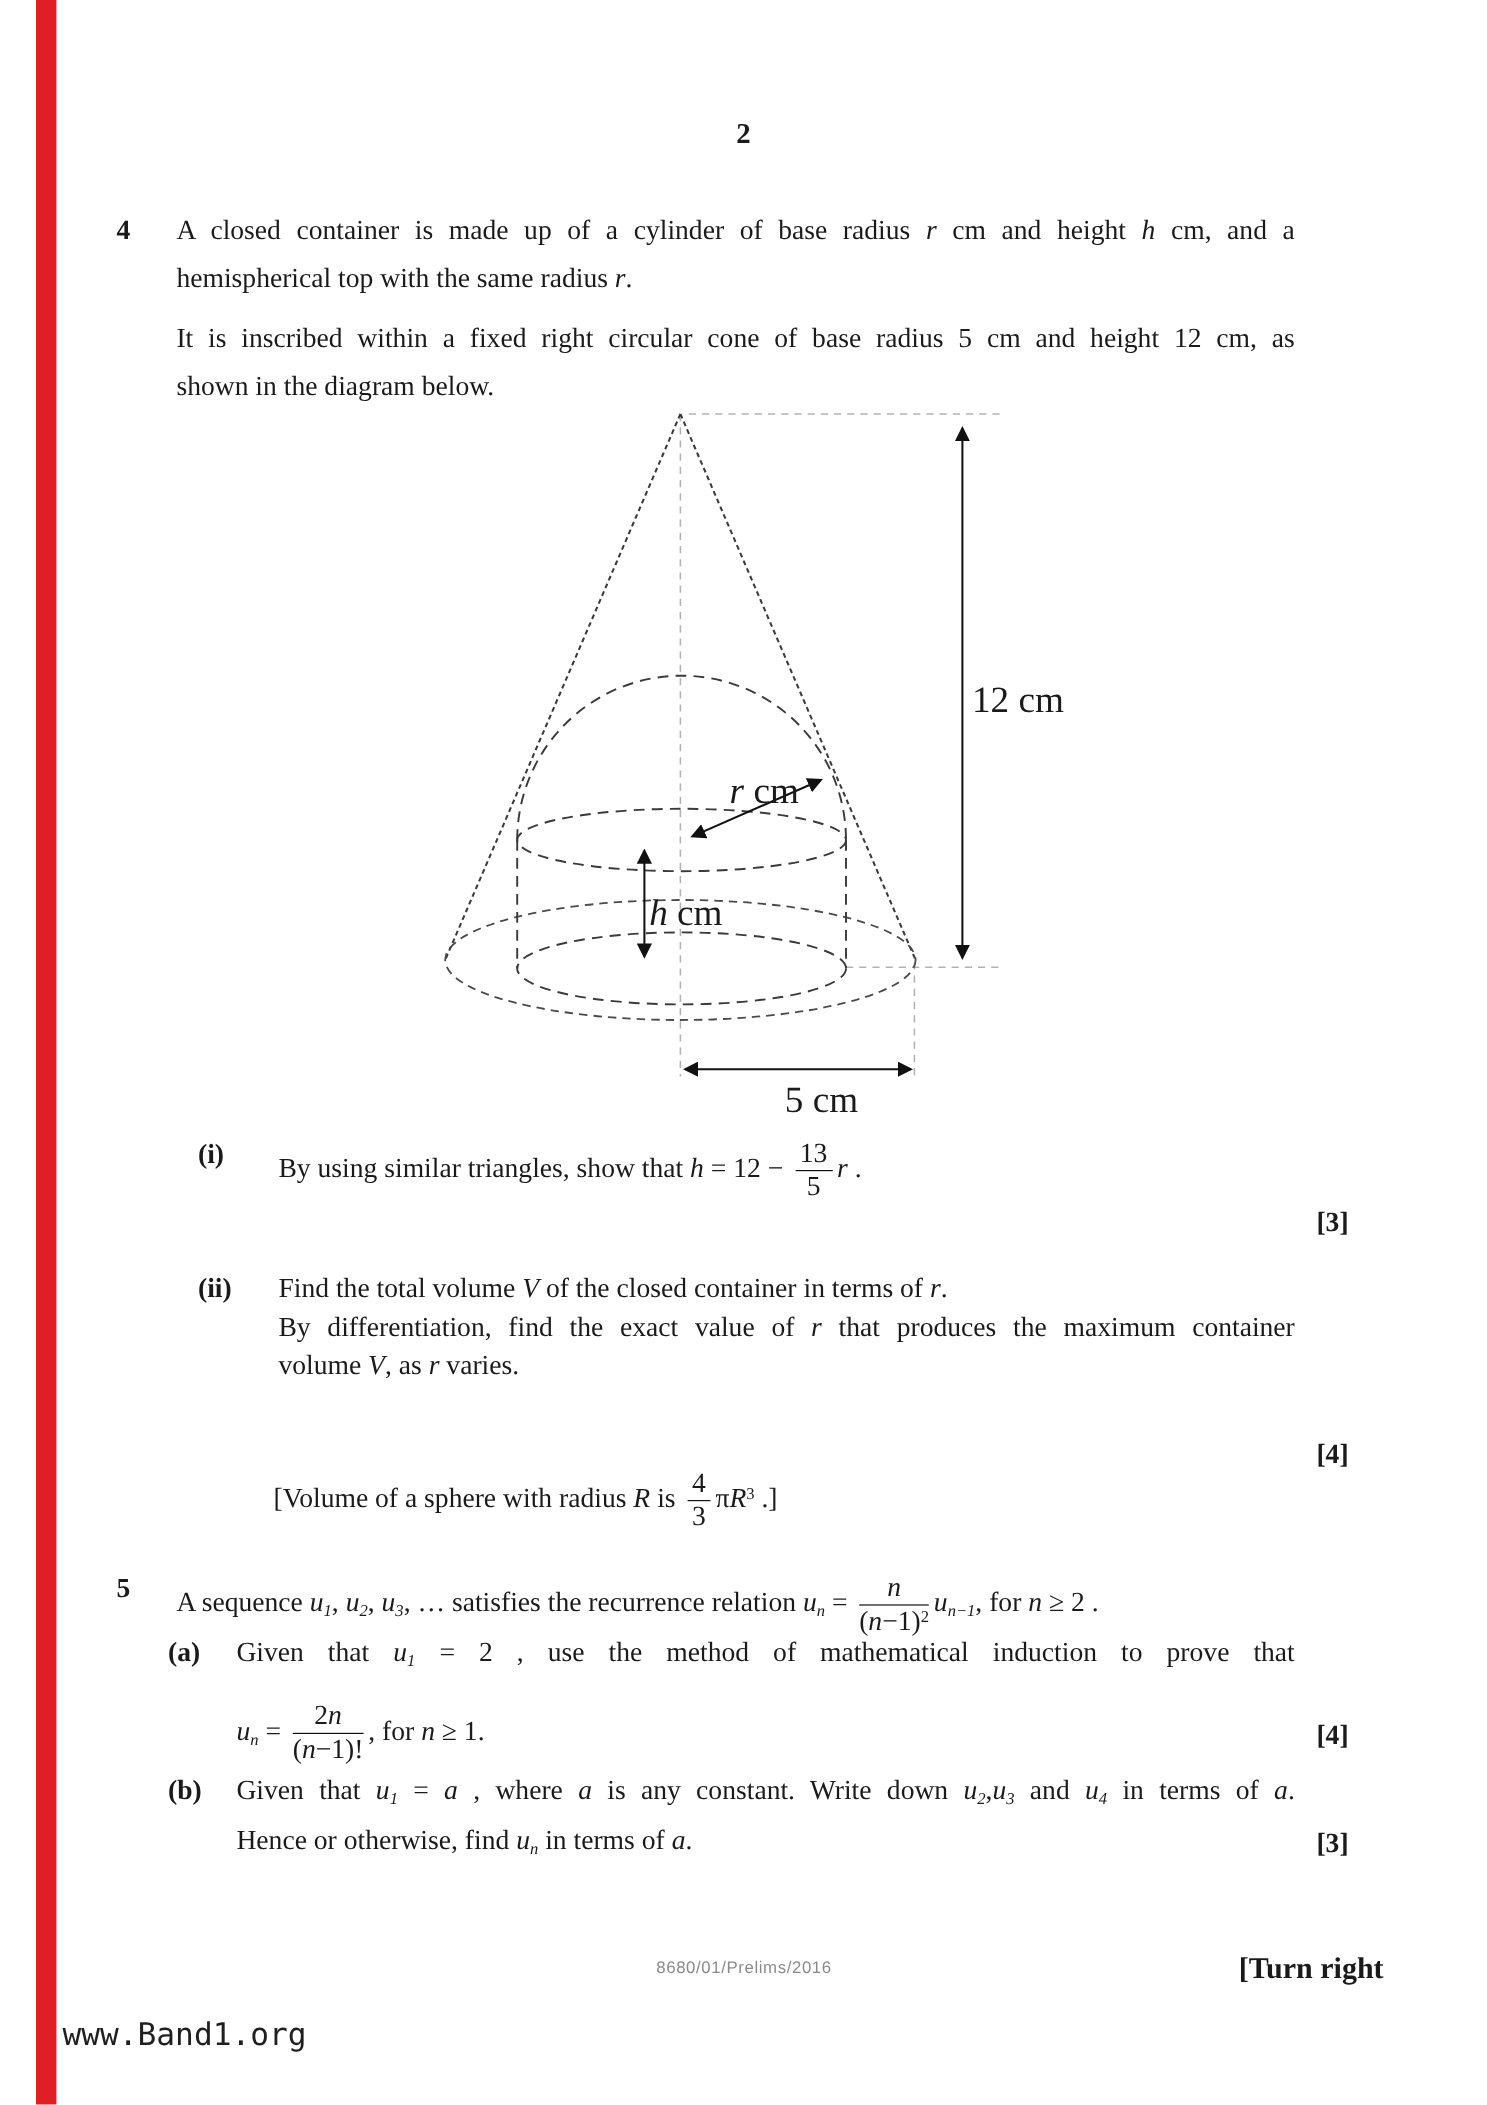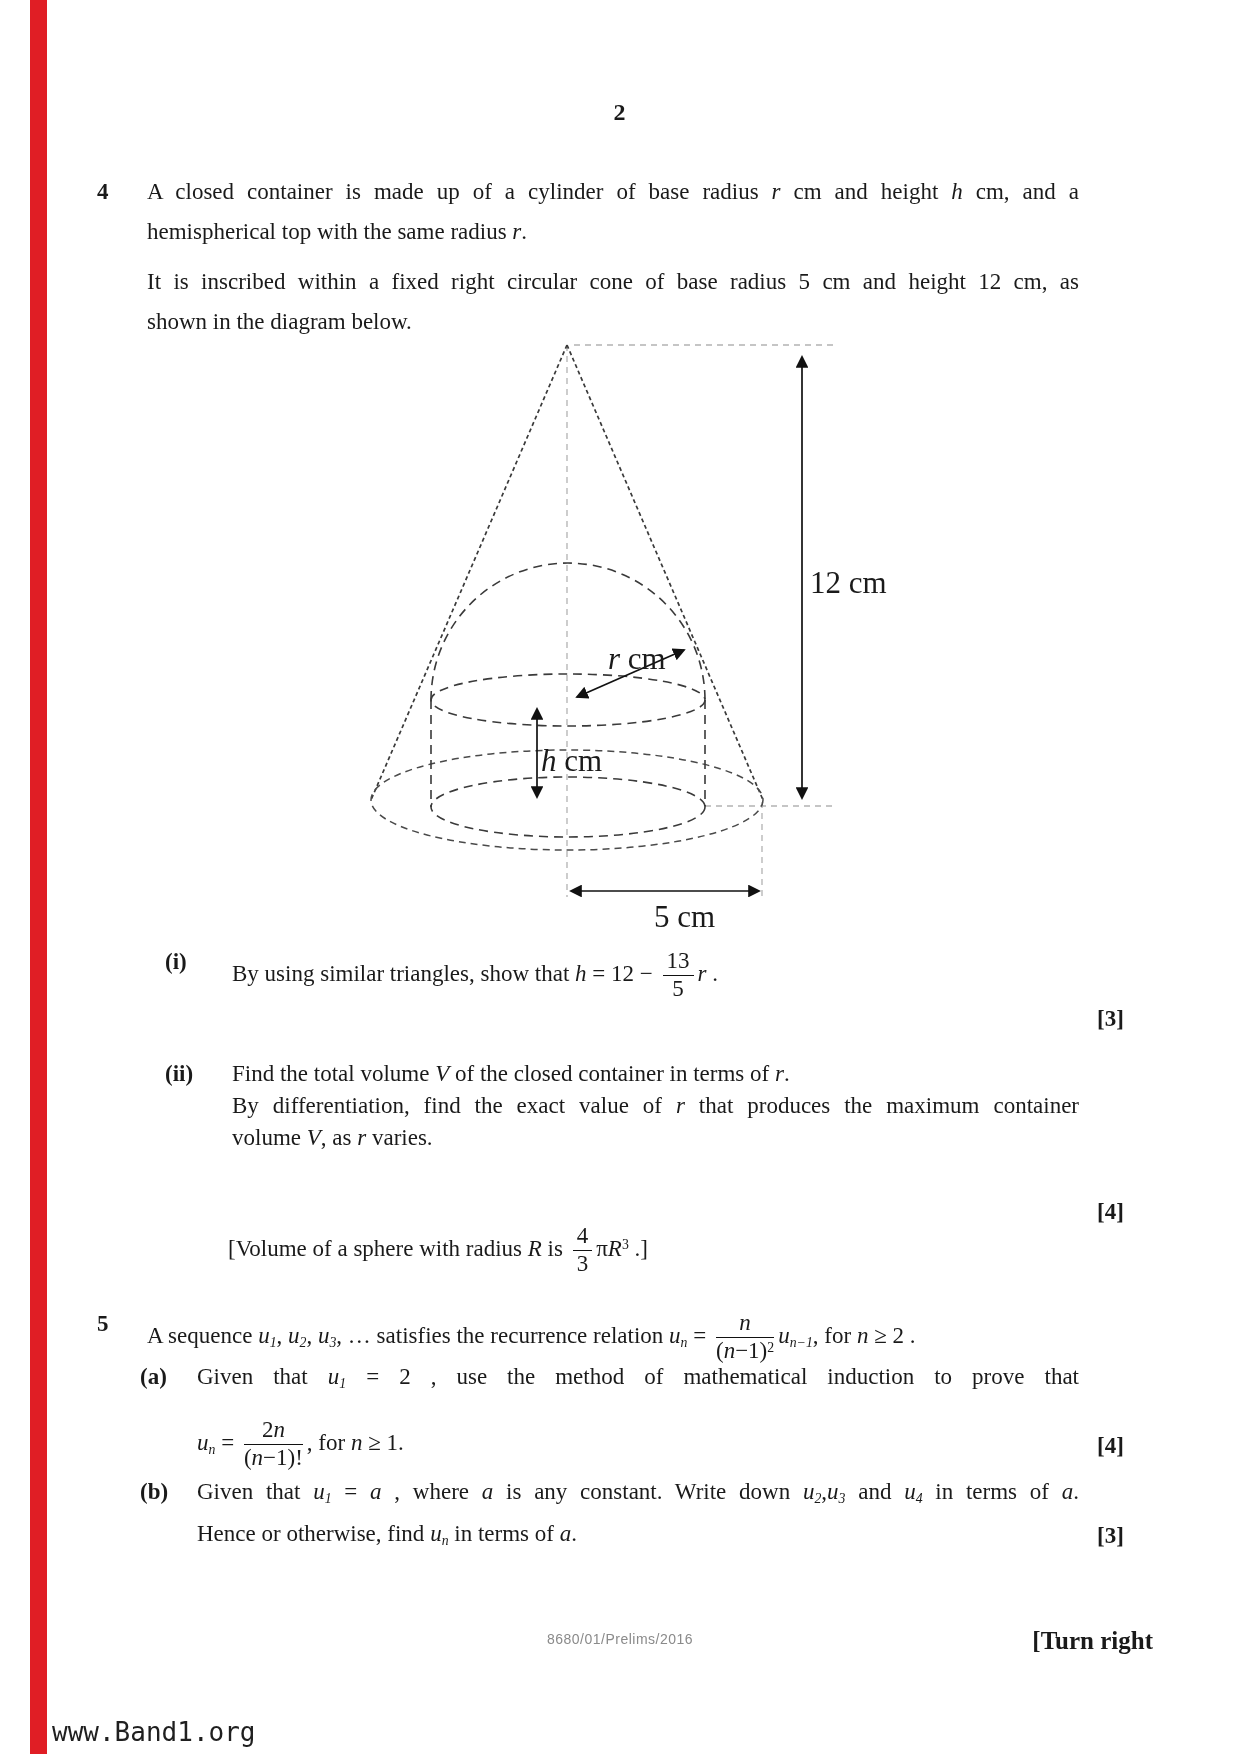--- a/index.html
+++ b/index.html
@@ -18,21 +18,21 @@
   .it{font-style:italic;}
   .sb{font-size:0.60em;font-style:italic;vertical-align:-0.32em;}
   .sp{font-size:0.60em;vertical-align:0.45em;}
   .frac{display:inline-block;vertical-align:middle;text-align:center;margin:0 4px;line-height:1.08;}
   .frac .fn{display:block;border-bottom:1.5px solid #111;padding:0 4px 1px;}
   .frac .fd{display:block;padding-top:1px;}
   .mark{font-weight:bold;}
   #red-bar{position:absolute;top:0;height:100%;}
   .dlabel{position:absolute;white-space:nowrap;font-size:31px;}
   #footer-code{font-family:"Liberation Sans","DejaVu Sans",sans-serif;font-size:14px;color:#8a8a8a;text-align:center;letter-spacing:0.5px;}
-  #site-watermark{font-family:"DejaVu Sans Mono","Liberation Mono",monospace;font-size:26px;color:#1f1f1f;margin-top:36px;}
+  #site-watermark{font-family:"DejaVu Sans Mono","Liberation Mono",monospace;font-size:26px;color:#1f1f1f;}
   svg .cone{stroke:#3a3a3a;stroke-width:1.7;stroke-dasharray:4 3;fill:none;}
   svg .dash{stroke:#3a3a3a;stroke-width:1.6;stroke-dasharray:9 6;fill:none;}
   svg .conebase{stroke:#4a4a4a;stroke-width:1.5;stroke-dasharray:7 5;fill:none;}
   svg .guide{stroke:#b2b2b2;stroke-width:1.3;stroke-dasharray:6 5;fill:none;}
   svg .arr{stroke:#111;stroke-width:1.7;}
 </style>
 </head>
 <body>
 
 <div id="page">

